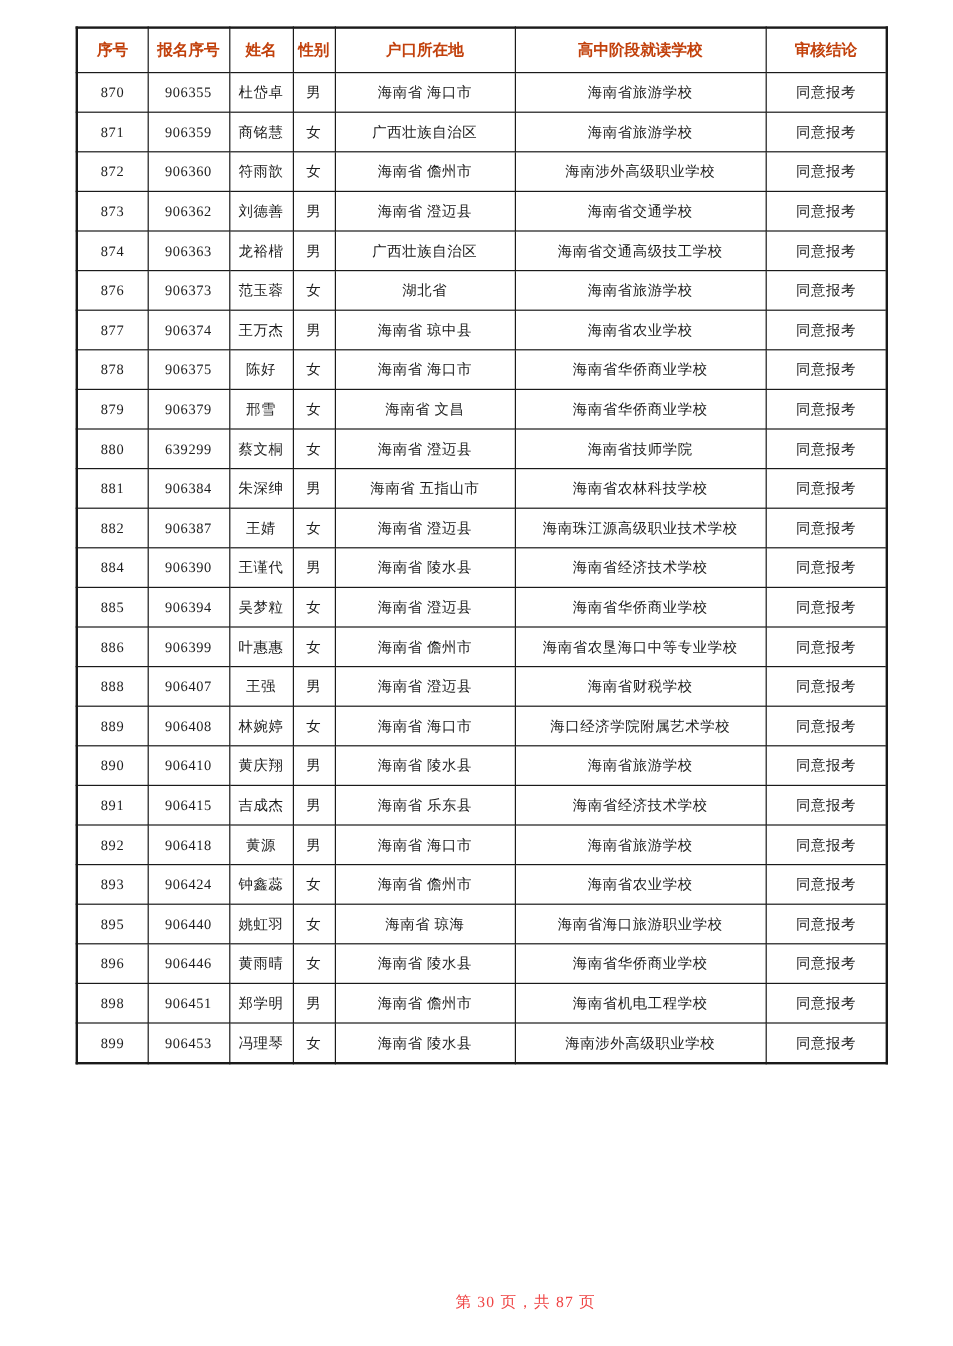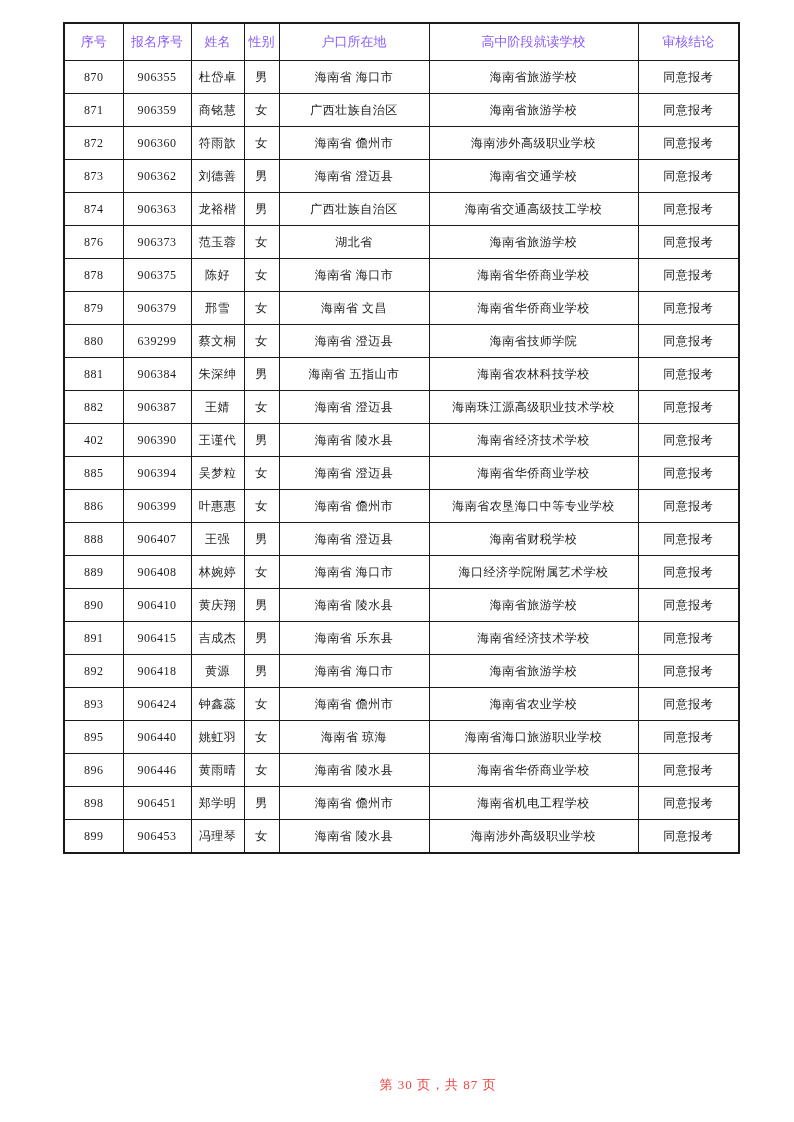--- a/index.html
+++ b/index.html
@@ -30,23 +30,23 @@
     border: 1px solid #1a1a1a;
     text-align: center;
     vertical-align: middle;
     padding: 0 2px;
     overflow: hidden;
     white-space: nowrap;
   }
   table.roster thead th {
     height: 36px;
     font-family: "Liberation Sans", sans-serif;
-    font-weight: normal;
+    font-weight: bold;
     font-size: 13px;
-    color: #8b5cf6;
+    color: #c2410c;
   }
   table.roster tbody td {
     height: 32px;
     font-size: 12px;
     color: #1c1c1c;
     letter-spacing: 0.5px;
   }
   .footer {
     position: absolute;
     left: 0;
@@ -134,20 +134,29 @@
         <tr>
           <td>876</td>
           <td>906373</td>
           <td>范玉蓉</td>
           <td>女</td>
           <td>湖北省</td>
           <td>海南省旅游学校</td>
           <td>同意报考</td>
         </tr>
         <tr>
+          <td>877</td>
+          <td>906374</td>
+          <td>王万杰</td>
+          <td>男</td>
+          <td>海南省 琼中县</td>
+          <td>海南省农业学校</td>
+          <td>同意报考</td>
+        </tr>
+        <tr>
           <td>878</td>
           <td>906375</td>
           <td>陈好</td>
           <td>女</td>
           <td>海南省 海口市</td>
           <td>海南省华侨商业学校</td>
           <td>同意报考</td>
         </tr>
         <tr>
           <td>879</td>
@@ -179,21 +188,21 @@
         <tr>
           <td>882</td>
           <td>906387</td>
           <td>王婧</td>
           <td>女</td>
           <td>海南省 澄迈县</td>
           <td>海南珠江源高级职业技术学校</td>
           <td>同意报考</td>
         </tr>
         <tr>
-          <td>402</td>
+          <td>884</td>
           <td>906390</td>
           <td>王谨代</td>
           <td>男</td>
           <td>海南省 陵水县</td>
           <td>海南省经济技术学校</td>
           <td>同意报考</td>
         </tr>
         <tr>
           <td>885</td>
           <td>906394</td>

